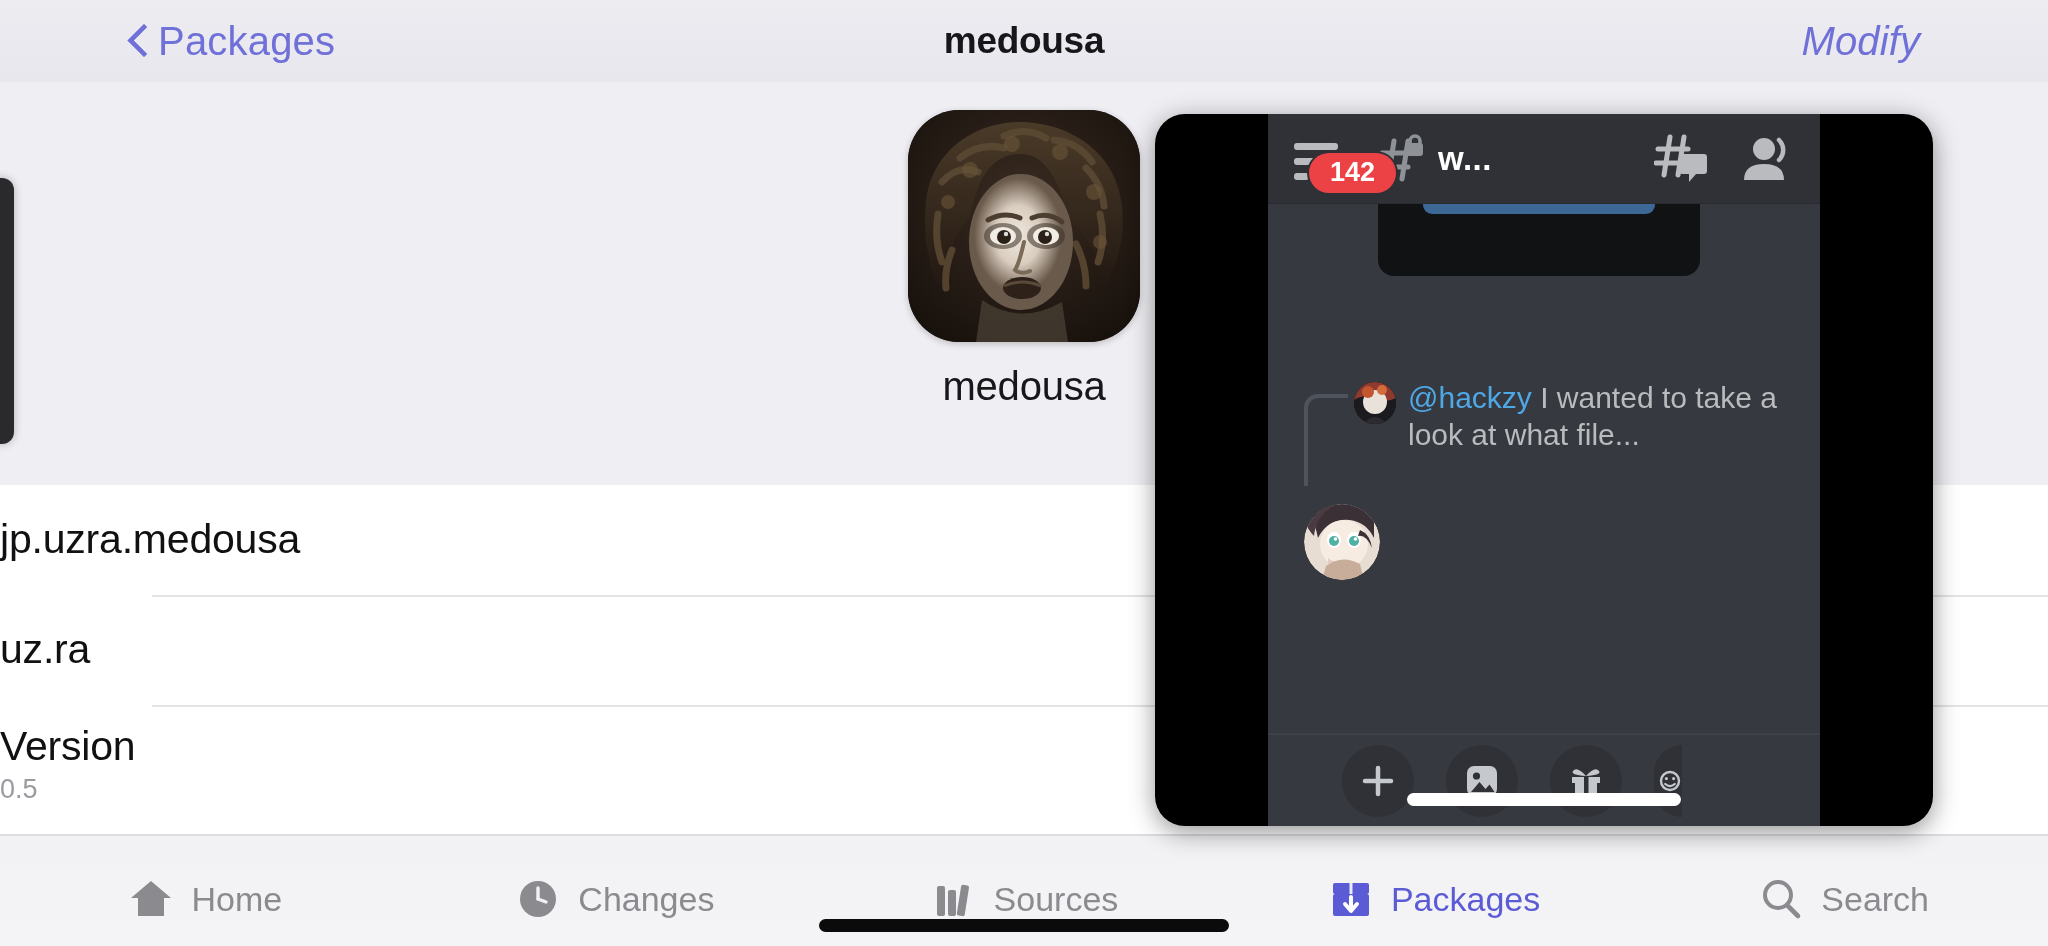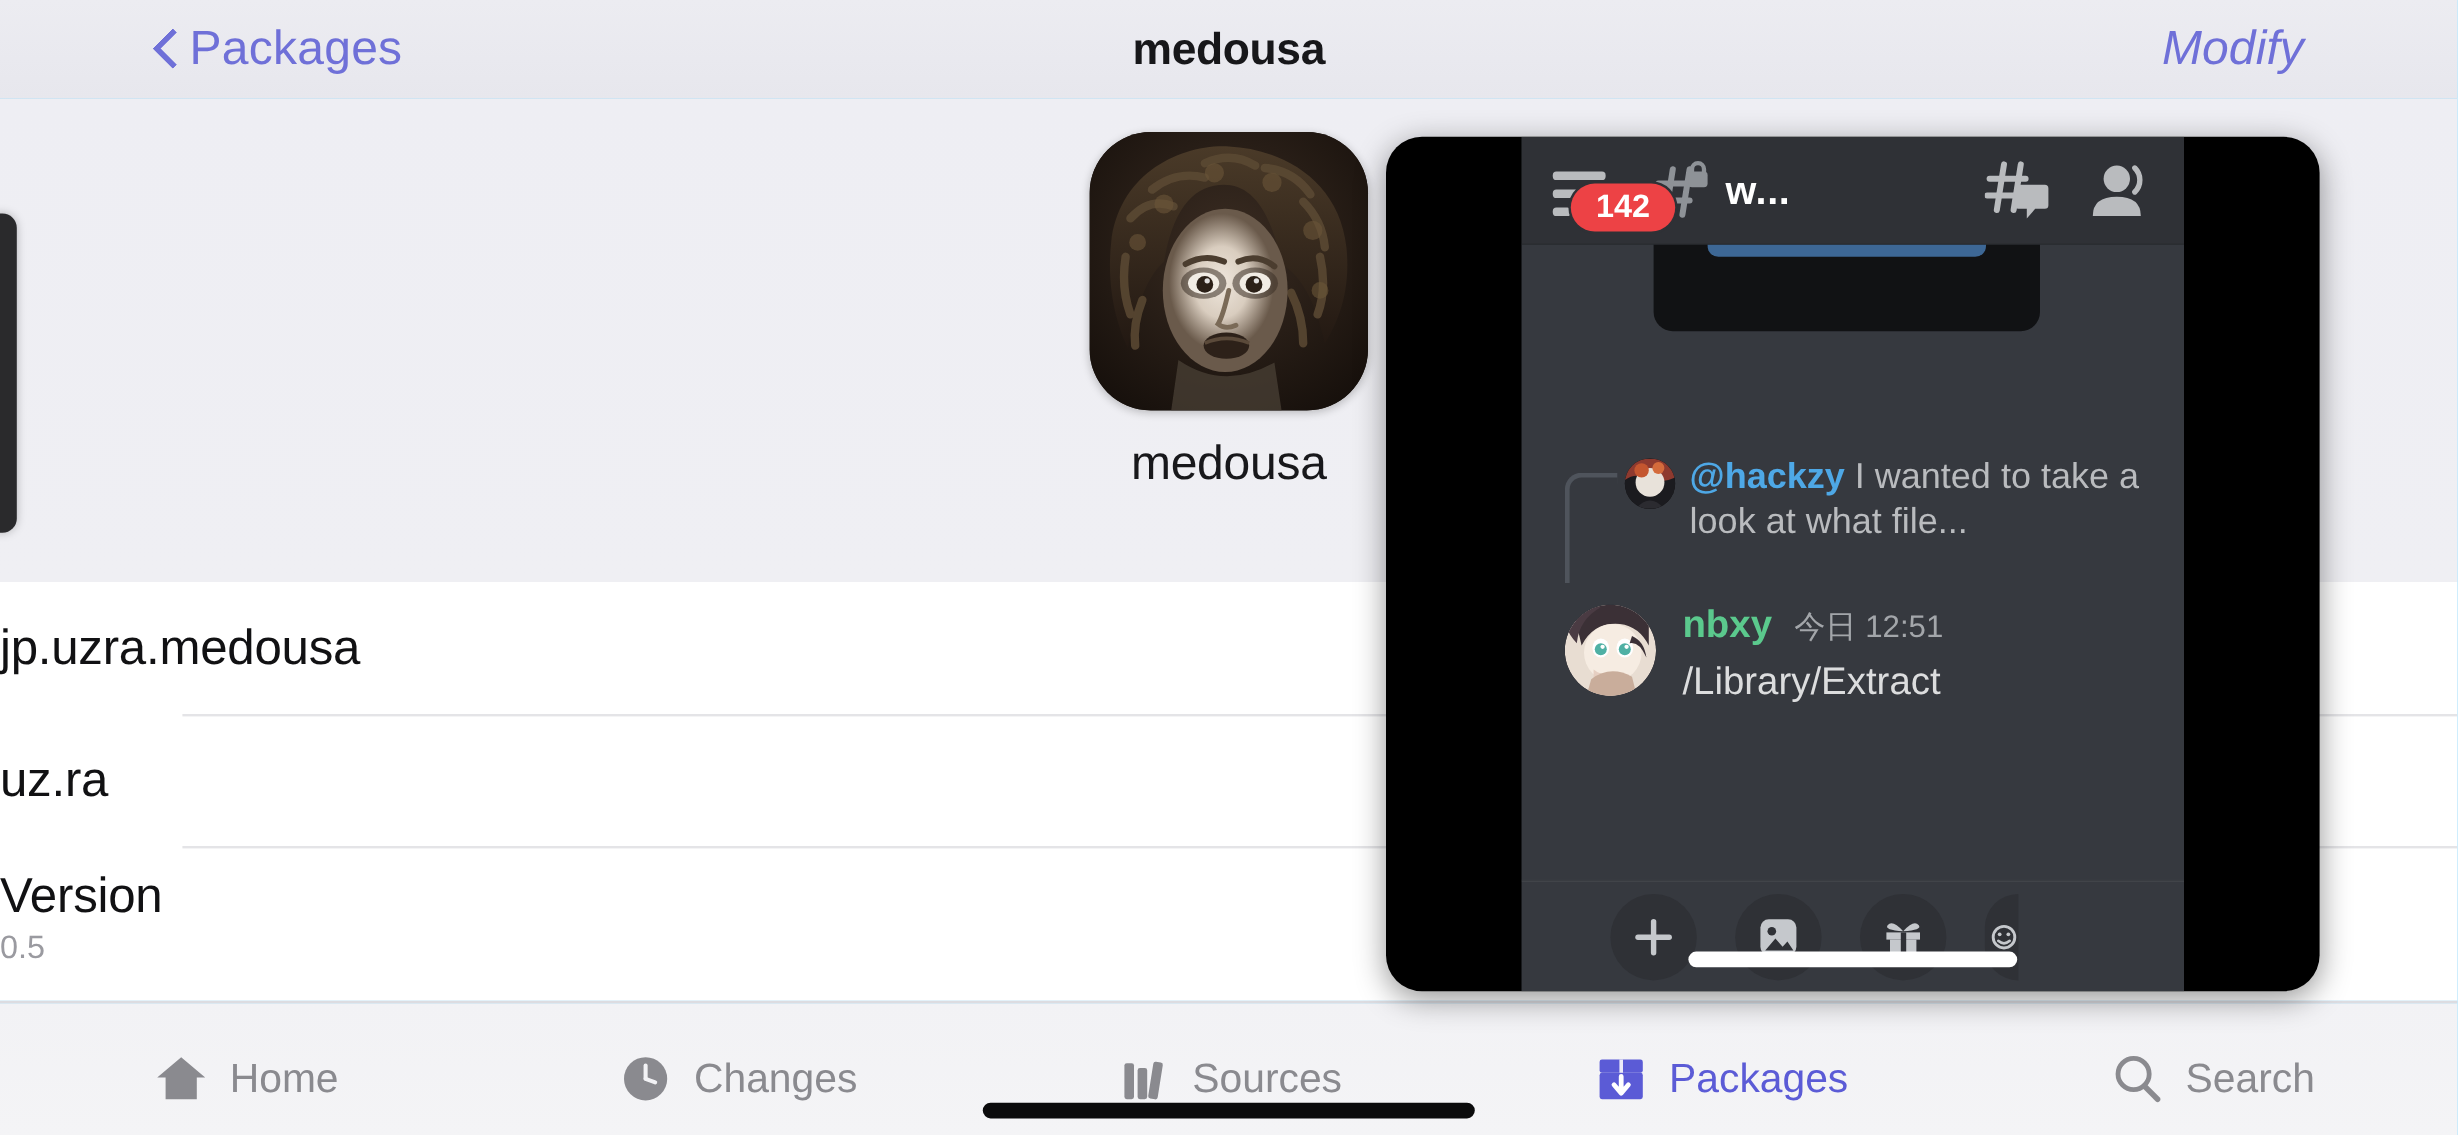--- a/index.html
+++ b/index.html
@@ -267,21 +267,21 @@
     font-size: 30px; line-height: 1.22;
     color: #b9bbbe;
   }
   .d-reply-av {
     position: absolute; left: -2px; top: 2px;
     width: 42px; height: 42px; border-radius: 50%;
     overflow: hidden; background: #111;
   }
   .d-reply-av svg { width:100%; height:100%; display:block; }
   .d-reply-text { padding-left: 52px; }
-  .d-mention { color: #4ea8e6; font-weight: 700; text-align: center; }
+  .d-mention { color: #4ea8e6; font-weight: 400; text-align: center; }
 
   
   .d-msg { position: absolute; left: 36px; top: 298px; width: 500px; }
   .d-msg-av {
     position: absolute; left: 0; top: 2px;
     width: 76px; height: 76px; border-radius: 50%;
     overflow: hidden; background: #2a2730;
   }
   .d-msg-av svg { display:block; width:100%; height:100%; }
   .d-msg-body { margin-left: 98px; }
@@ -508,27 +508,20 @@
                 <circle cx="30" cy="37" r="5" fill="#4fb0a4"></circle>
                 <circle cx="50" cy="37" r="5" fill="#4fb0a4"></circle>
                 <circle cx="31.5" cy="35" r="1.8" fill="#fff"></circle>
                 <circle cx="51.5" cy="35" r="1.8" fill="#fff"></circle>
                 <path d="M24 54 q10 8 22 2 q-6 14 -22 10z" fill="#e6cfc2"></path>
                 <path d="M22 62 q16 -12 34 -2 l4 16 H18z" fill="#c9ad9b"></path>
                 <path d="M56 26 q10 4 12 18 q-6 -14 -14 -12z" fill="#3b3036"></path>
               </g>
             </svg>
           </div>
-          <div class="d-msg-body">
-            <div>
-              <span class="d-msg-name">nbxy</span>
-              <span class="d-msg-time">今日 12:51</span>
-            </div>
-            <div class="d-msg-text">/Library/Extract</div>
-          </div>
         </div>
       </div>
 
       <div class="d-divider"></div>
 
       <div class="d-composer">
         <div class="d-cbtn">
           <svg viewBox="0 0 40 40" xmlns="http://www.w3.org/2000/svg">
             <g stroke="#c5c8cc" stroke-width="4.5" stroke-linecap="round">
               <line x1="20" y1="7" x2="20" y2="33"></line>

